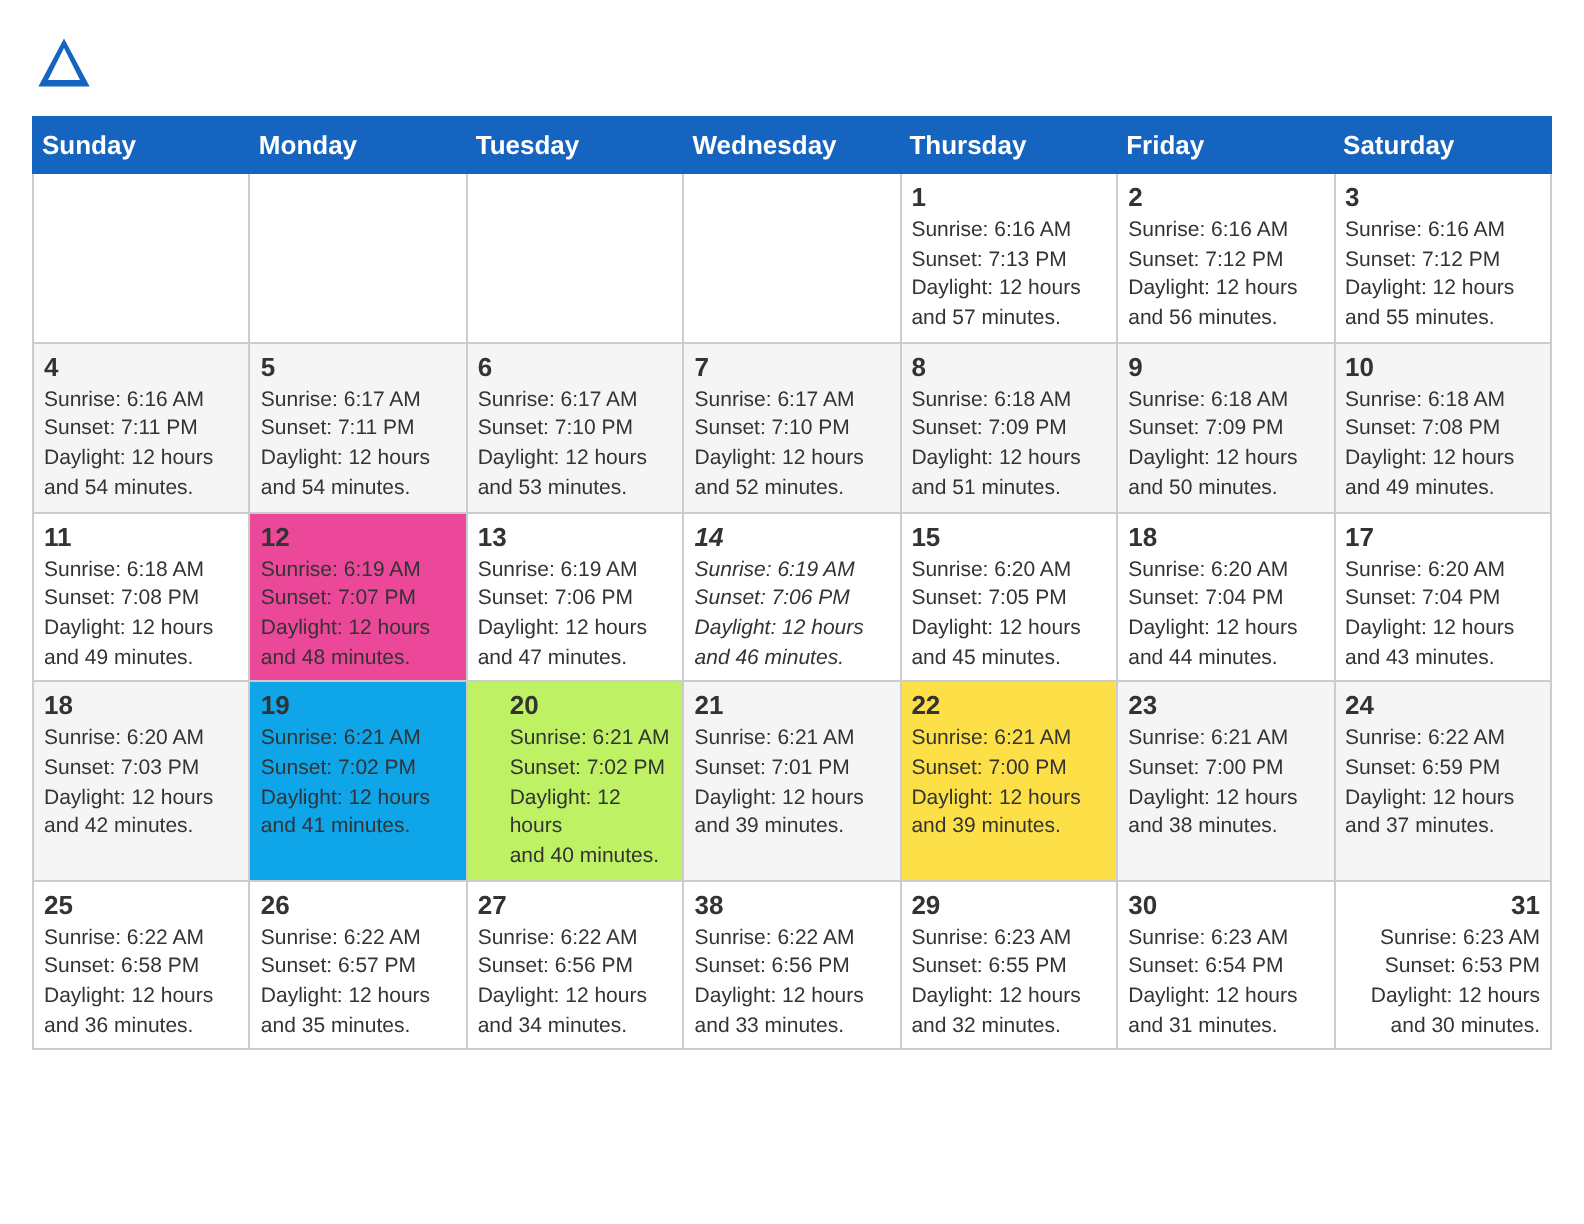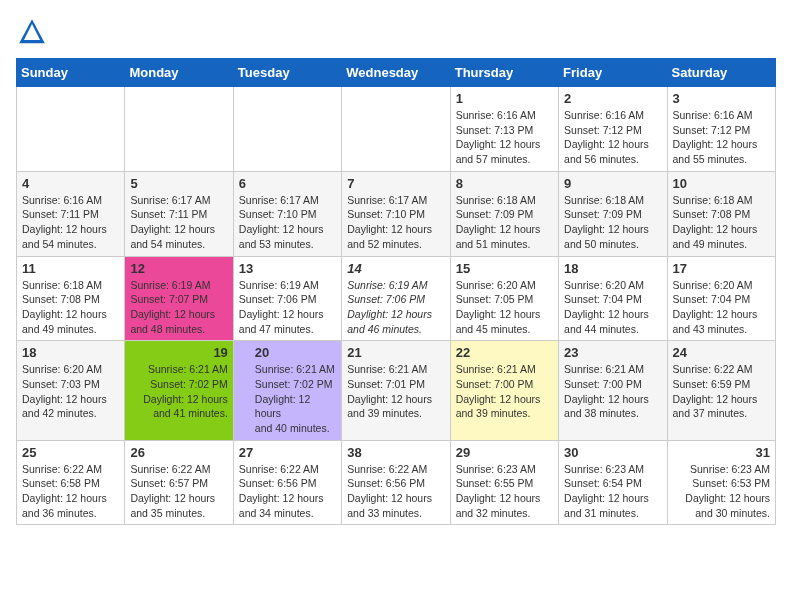--- a/index.html
+++ b/index.html
@@ -196,33 +196,33 @@
         <td style="background: rgb(255, 255, 255);">
           <div class="day-number">17</div>
           <div class="day-info">Sunrise: 6:20 AM<br>Sunset: 7:04 PM<br>Daylight: 12 hours<br>and 43 minutes.</div>
         </td>
       </tr>
       <tr>
         <td style="background: rgb(245, 245, 245); margin-top: 38px;">
           <div class="day-number">18</div>
           <div class="day-info">Sunrise: 6:20 AM<br>Sunset: 7:03 PM<br>Daylight: 12 hours<br>and 42 minutes.</div>
         </td>
-        <td style="background: #84cc16; text-align: right;">
+        <td style="background: #0ea5e9;">
           <div class="day-number">19</div>
           <div class="day-info">Sunrise: 6:21 AM<br>Sunset: 7:02 PM<br>Daylight: 12 hours<br>and 41 minutes.</div>
         </td>
-        <td style="background: #c4b5fd; padding-left: 21px;">
+        <td style="background: #bef264; padding-left: 21px;">
           <div class="day-number">20</div>
           <div class="day-info">Sunrise: 6:21 AM<br>Sunset: 7:02 PM<br>Daylight: 12 hours<br>and 40 minutes.</div>
         </td>
         <td style="background: rgb(245, 245, 245);">
           <div class="day-number">21</div>
           <div class="day-info">Sunrise: 6:21 AM<br>Sunset: 7:01 PM<br>Daylight: 12 hours<br>and 39 minutes.</div>
         </td>
-        <td style="background: #fef9c3;">
+        <td style="background: #fde047;">
           <div class="day-number">22</div>
           <div class="day-info">Sunrise: 6:21 AM<br>Sunset: 7:00 PM<br>Daylight: 12 hours<br>and 39 minutes.</div>
         </td>
         <td style="background: rgb(245, 245, 245);">
           <div class="day-number">23</div>
           <div class="day-info">Sunrise: 6:21 AM<br>Sunset: 7:00 PM<br>Daylight: 12 hours<br>and 38 minutes.</div>
         </td>
         <td style="background: rgb(245, 245, 245);">
           <div class="day-number">24</div>
           <div class="day-info">Sunrise: 6:22 AM<br>Sunset: 6:59 PM<br>Daylight: 12 hours<br>and 37 minutes.</div>

